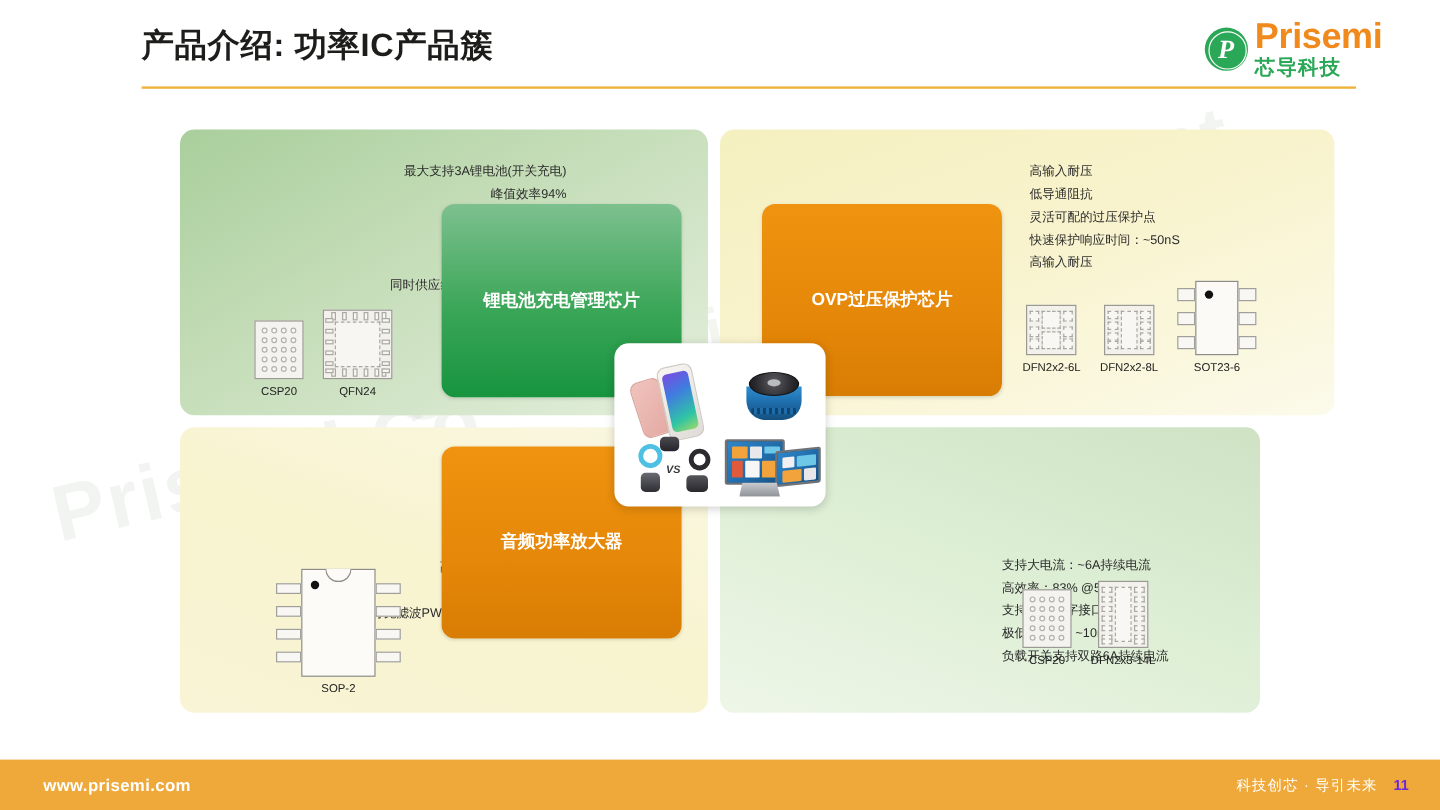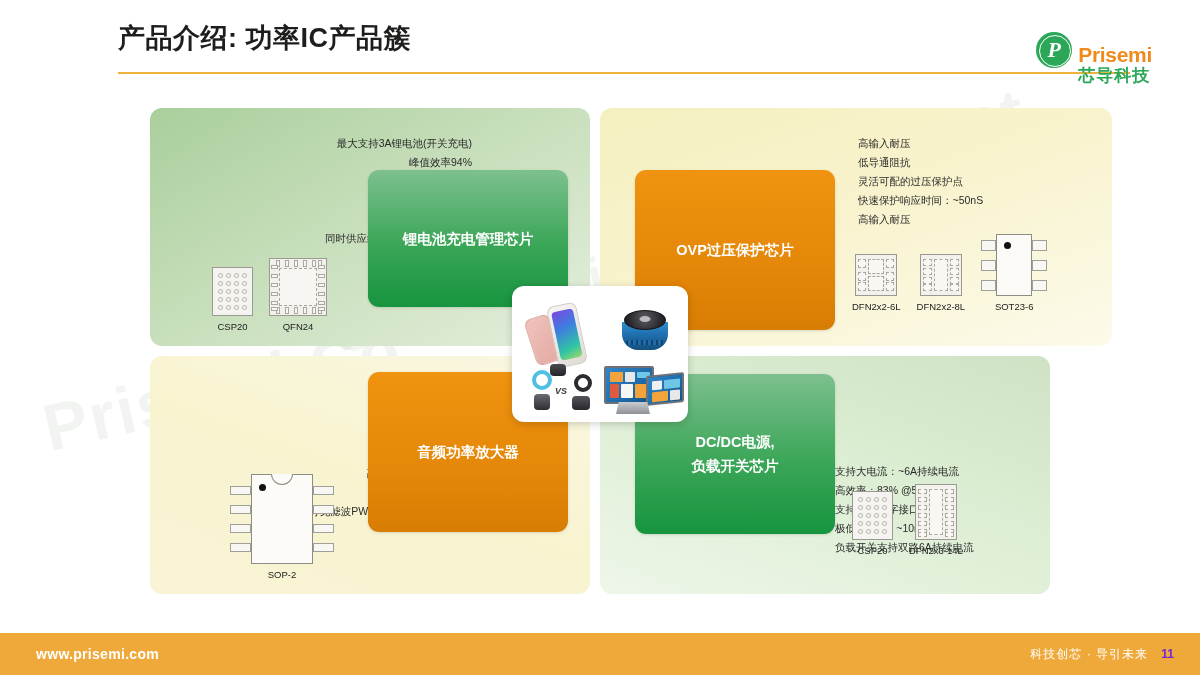--- a/index.html
+++ b/index.html
@@ -39,21 +39,21 @@
     font-family: "Liberation Serif", "DejaVu Serif", serif;
     font-style: italic; font-weight: bold; font-size: 22px; color: #ffffff;
   }
   .logo-mark::before {
     content: "";
     position: absolute; left: 3px; top: 3px; width: 30px; height: 30px;
     border: 1.5px solid #ffffff; border-radius: 50%;
   }
   .logo-text { display: flex; flex-direction: column; line-height: 1; }
   .logo-en {
-    font-size: 21px; font-weight: bold; color: #f08a1d; letter-spacing: -.3px; margin-top: 28px;
+    font-size: 30px; font-weight: bold; color: #f08a1d; letter-spacing: -.3px;
   }
   .logo-cn {
     font-size: 17px; font-weight: bold; color: #2aa757; letter-spacing: 1px;
     margin-top: 2px;
   }
 
   
   .watermark {
     position: absolute; left: 0; top: 90px; width: 1200px; height: 520px;
     pointer-events: none; overflow: hidden; z-index: 1;
@@ -97,21 +97,21 @@
   .card {
     position: absolute; border-radius: 11px;
     display: flex; flex-direction: column;
     align-items: center; justify-content: center;
     color: #ffffff; font-size: 14.5px; font-weight: bold; line-height: 24px;
     text-align: center;
     box-shadow: 0 1px 3px rgba(0,0,0,.12);
   }
   .card-green  { background: linear-gradient(180deg, #7dc08f 0%, #3aa657 55%, #17943f 100%); }
   .card-orange { background: linear-gradient(180deg, #ef9310 0%, #e58708 60%, #d87d04 100%); }
-  .q1 .card { left: 218px; top: 62px;  width: 200px; height: 137px; }
+  .q1 .card { left: 218px; top: 62px;  width: 200px; height: 161px; }
   .q2 .card { left: 35px;  top: 62px;  width: 200px; height: 160px; }
   .q3 .card { left: 218px; top: 16px;  width: 200px; height: 160px; }
   .q4 .card { left: 35px;  top: 18px;  width: 200px; height: 160px; }
 
   
   .pkg-row {
     position: absolute; display: flex; align-items: flex-end; gap: 16px;
   }
   .q1 .pkg-row { left: 62px;  top: 150px; }
   .q2 .pkg-row { left: 252px; top: 126px; }
@@ -525,24 +525,20 @@
 
   <div class="quad q4">
     <div class="features">
       <div>支持大电流：~6A持续电流</div>
       <div>高效率：83% @5A</div>
       <div>支持DVS数字接口调压</div>
       <div>极低的Ron：~10mΩ</div>
       <div>负载开关支持双路6A持续电流</div>
     </div>
 
-    <div class="card card-green">
-      <span>DC/DC电源,</span>
-      <span>负载开关芯片</span>
-    </div>
 
     <div class="pkg-row">
       <div class="pkg">
         <div class="pkg-art">
           <div class="csp csp-20">
             <span></span>
               <span></span>
               <span></span>
               <span></span>
             <span></span>

